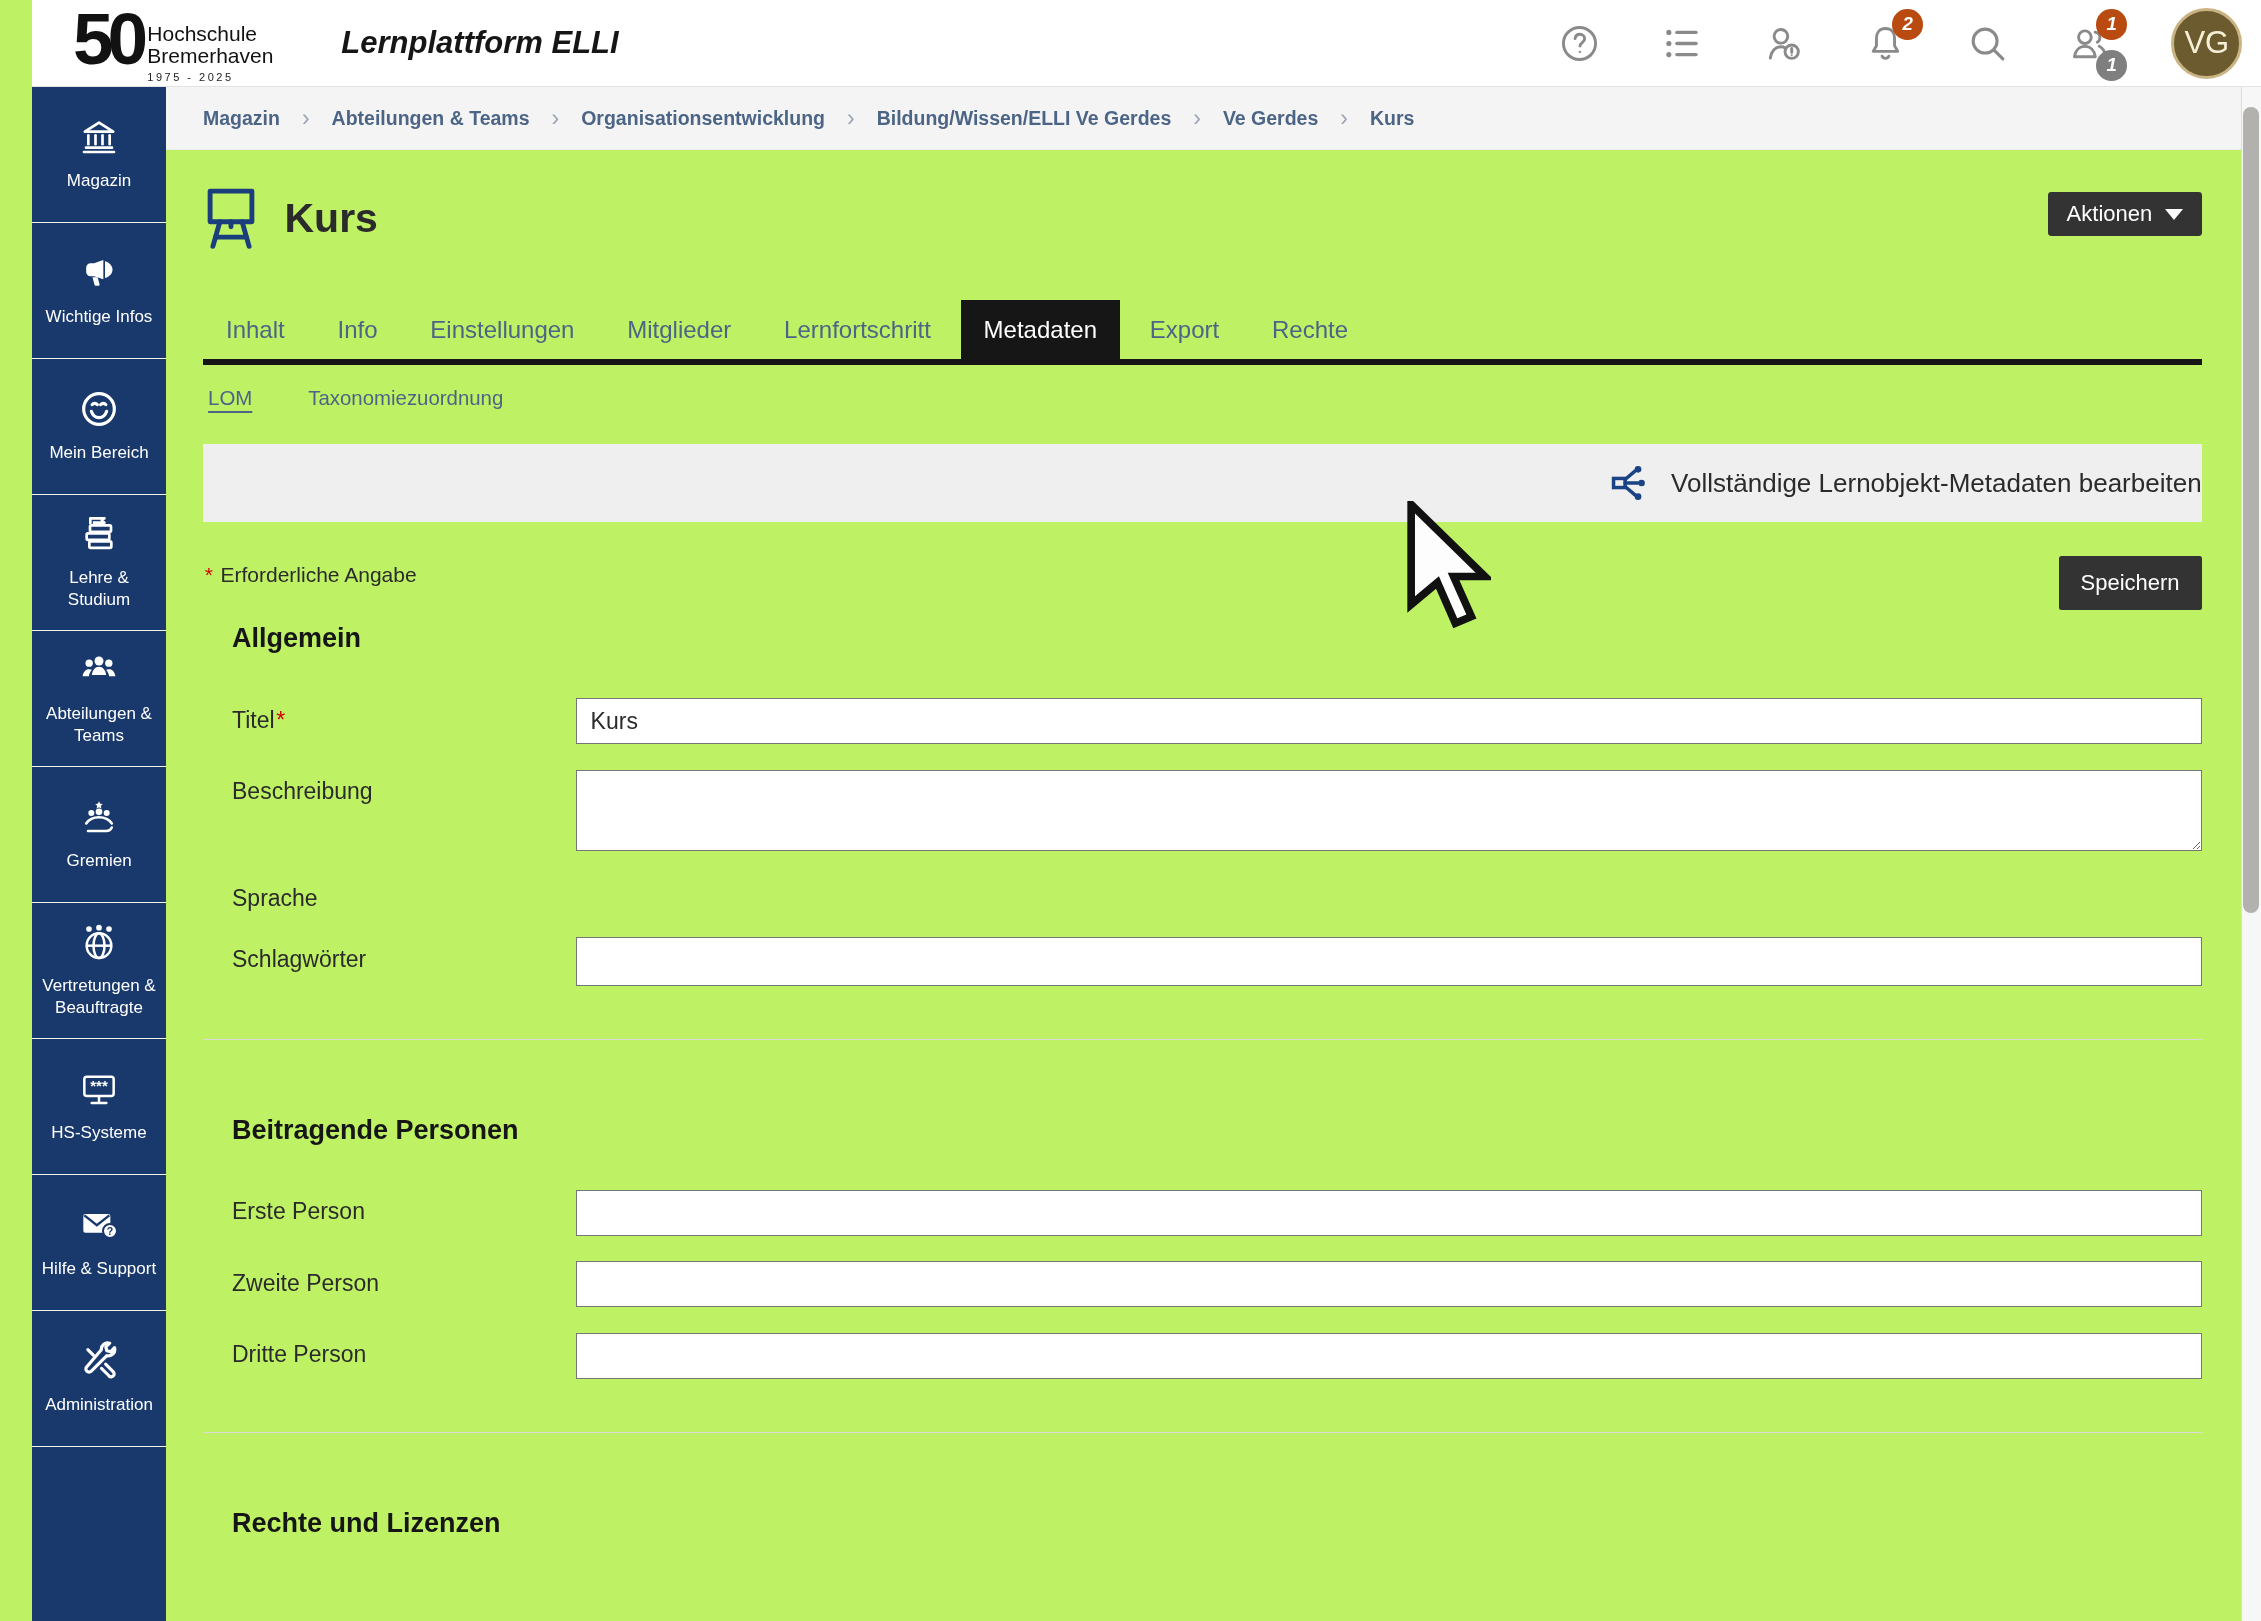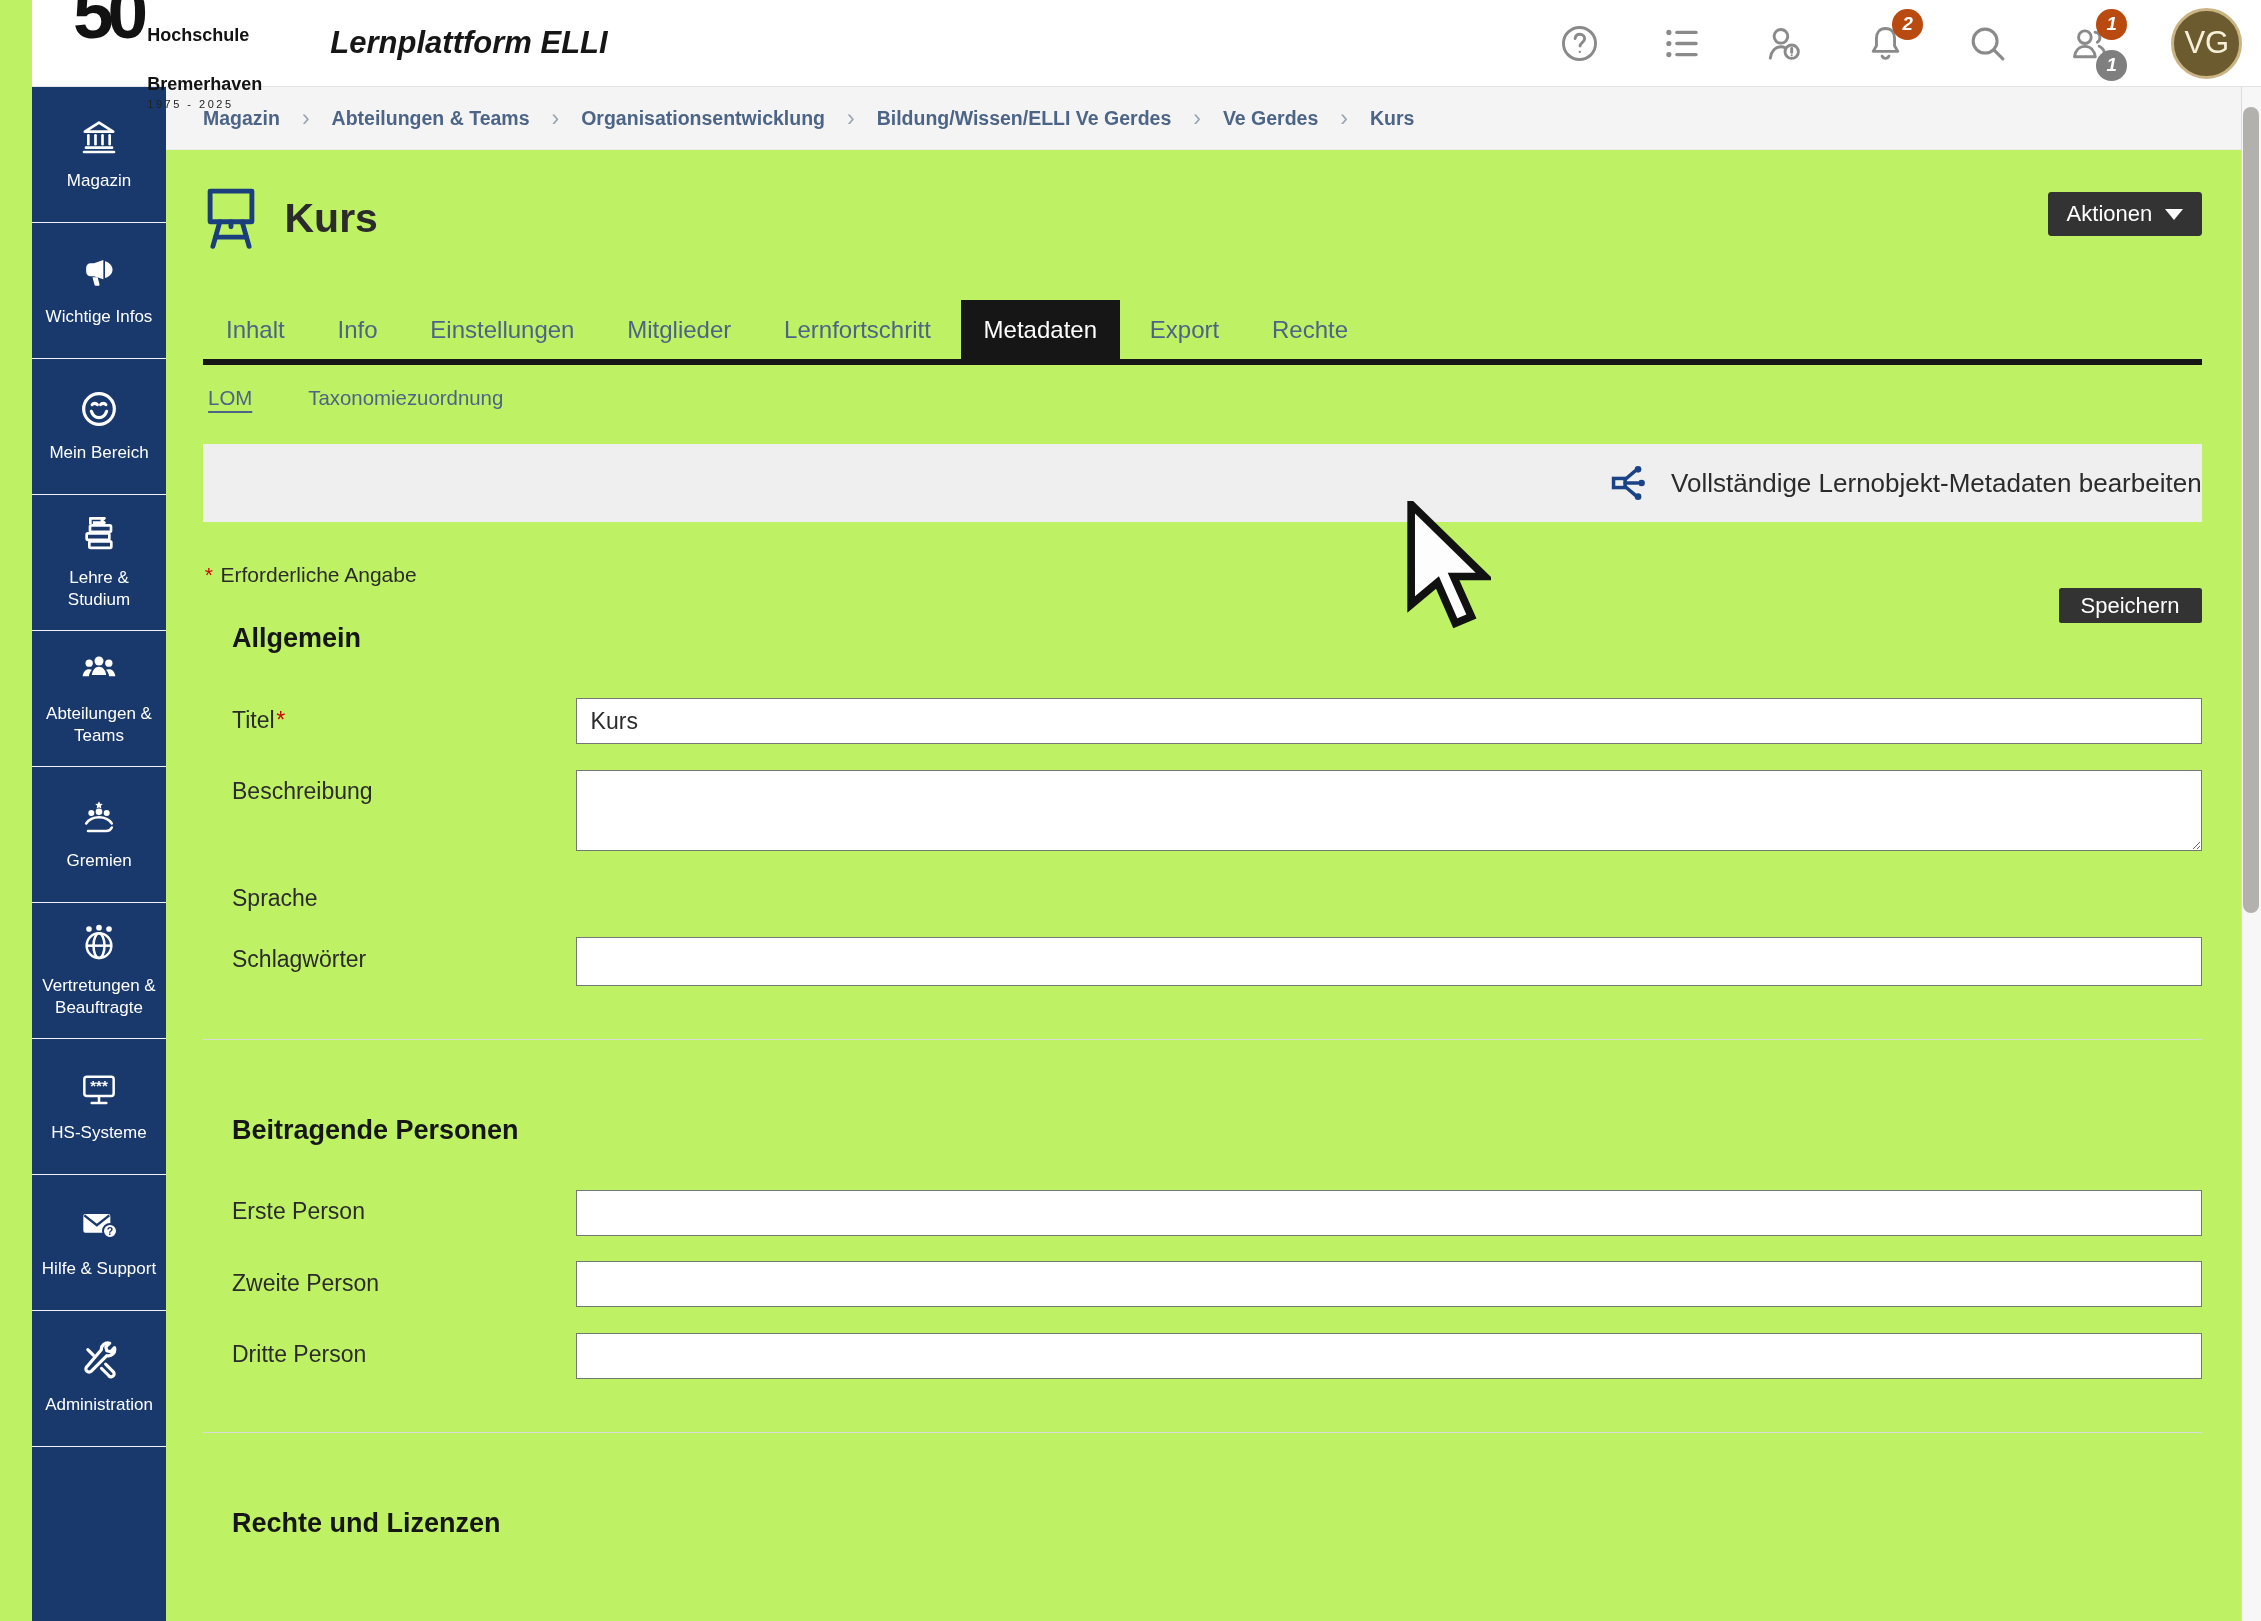--- a/index.html
+++ b/index.html
@@ -5,21 +5,21 @@
   * { margin:0; padding:0; box-sizing:border-box; }
   html,body { background:#fff; }
   body { font-family:"Liberation Sans", sans-serif; }
   .screen { position:relative; width:2261px; height:1621px; background:#bef264; overflow:hidden;padding-left:32px; }
 
   
   .header { display:flex; align-items:center; height:87px; padding:0 18.7px 0 41px; background:#fff; border-bottom:0.8px solid #e3e3e3; position:relative; z-index:3; }
   .logo { display:flex; align-items:flex-start; cursor:pointer; }
   .logo-50 { font-size:73px; font-weight:800; line-height:0.95; letter-spacing:-6px; color:#121212; margin-top:1.7px; }
   .logo-text { display:flex; flex-direction:column; margin:20.4px 0 0 5.1px; }
-  .logo-name { font-size:18px; font-weight:700; line-height:1.05; color:#121212;margin-top:30px; }
+  .logo-name { font-size:21px; font-weight:400; line-height:1.05; color:#121212; }
   .logo-years { font-size:11px; letter-spacing:2.5px; margin-top:4.2px; color:#222; }
   .app-title { font-size:31px; font-weight:700; color:#161616; margin-left:68px;font-style:italic; }
   .header-icons { margin-left:auto; display:flex; align-items:center; gap:61px; }
   .hicon { position:relative; width:41px; height:41px; color:#8a8a8a; cursor:pointer; flex-shrink:0; }
   .hicon svg { width:100%; height:100%; }
   .badge { position:absolute; min-width:31px; height:31px; padding:0 5.1px; border-radius:15.3px; font-size:18.7px; font-weight:700; color:#fff; display:flex; align-items:center; justify-content:center; }
   .badge.orange { background:#b94a10; top:-13.6px; right:-17px; }
   .badge.gray   { background:#807f7f; bottom:-17px; right:-17px; top:auto; }
   .avatar { width:71px; height:71px; border-radius:50%; background:#6b5b2f; border:3.4px solid #cbb483; color:#f7f0d8; font-size:31px; display:flex; align-items:center; justify-content:center; cursor:pointer; }
 
@@ -54,21 +54,21 @@
 
   .subtabs { display:flex; gap:56px; margin-top:22px; padding-left:5.1px; font-size:20.4px; color:#4c6586; }
   .subtab { cursor:pointer; }
   .subtab.active { text-decoration:underline; text-underline-offset:6px; }
 
   .banner { margin-top:34px; height:78px; background:#efefef; display:flex; align-items:center; justify-content:flex-end; gap:20.4px; font-size:26px; color:#2b2b2b; cursor:pointer; }
   .banner svg { width:42px; height:42px; }
 
   .toolbar-row { margin-top:41px; position:relative; font-size:21px; color:#2b2b2b; padding-left:1.7px; }
   .req-star { color:#d40000; margin-right:7.6px; }
-  .save-btn { position:absolute; right:0; top:-6.8px; background:#333; color:#fff; font-size:22px; height:35px; padding:0 22px; border:none; border-radius:2.5px; cursor:pointer; font-family:inherit;margin-top:32px; }
+  .save-btn { position:absolute; right:0; top:-6.8px; background:#333; color:#fff; font-size:22px; height:54px; padding:0 22px; border:none; border-radius:2.5px; cursor:pointer; font-family:inherit; }
 
   .section-heading { font-size:27px; font-weight:700; color:#161616; margin:36px 0 0 29px; }
   .section-heading.after-divider { margin-top:75px; }
 
   .form-row { display:flex; margin-top:25.5px; }
   .form-row.gap-lg { margin-top:44px; }
   .form-label { width:373px; flex-shrink:0; padding:8.5px 0 0 29px; font-size:23px; color:#2b2b2b; }
   .form-field { flex:1; min-width:0; }
   .text-input { width:100%; height:46px; border:0.8px solid #767676; font-size:23px; padding:0 13.6px; font-family:inherit; color:#2b2b2b; background:#fff; }
   .textarea { width:100%; height:81px; border:0.8px solid #767676; font-size:23px; padding:6.8px 13.6px; font-family:inherit; color:#2b2b2b; resize:vertical; display:block; }

